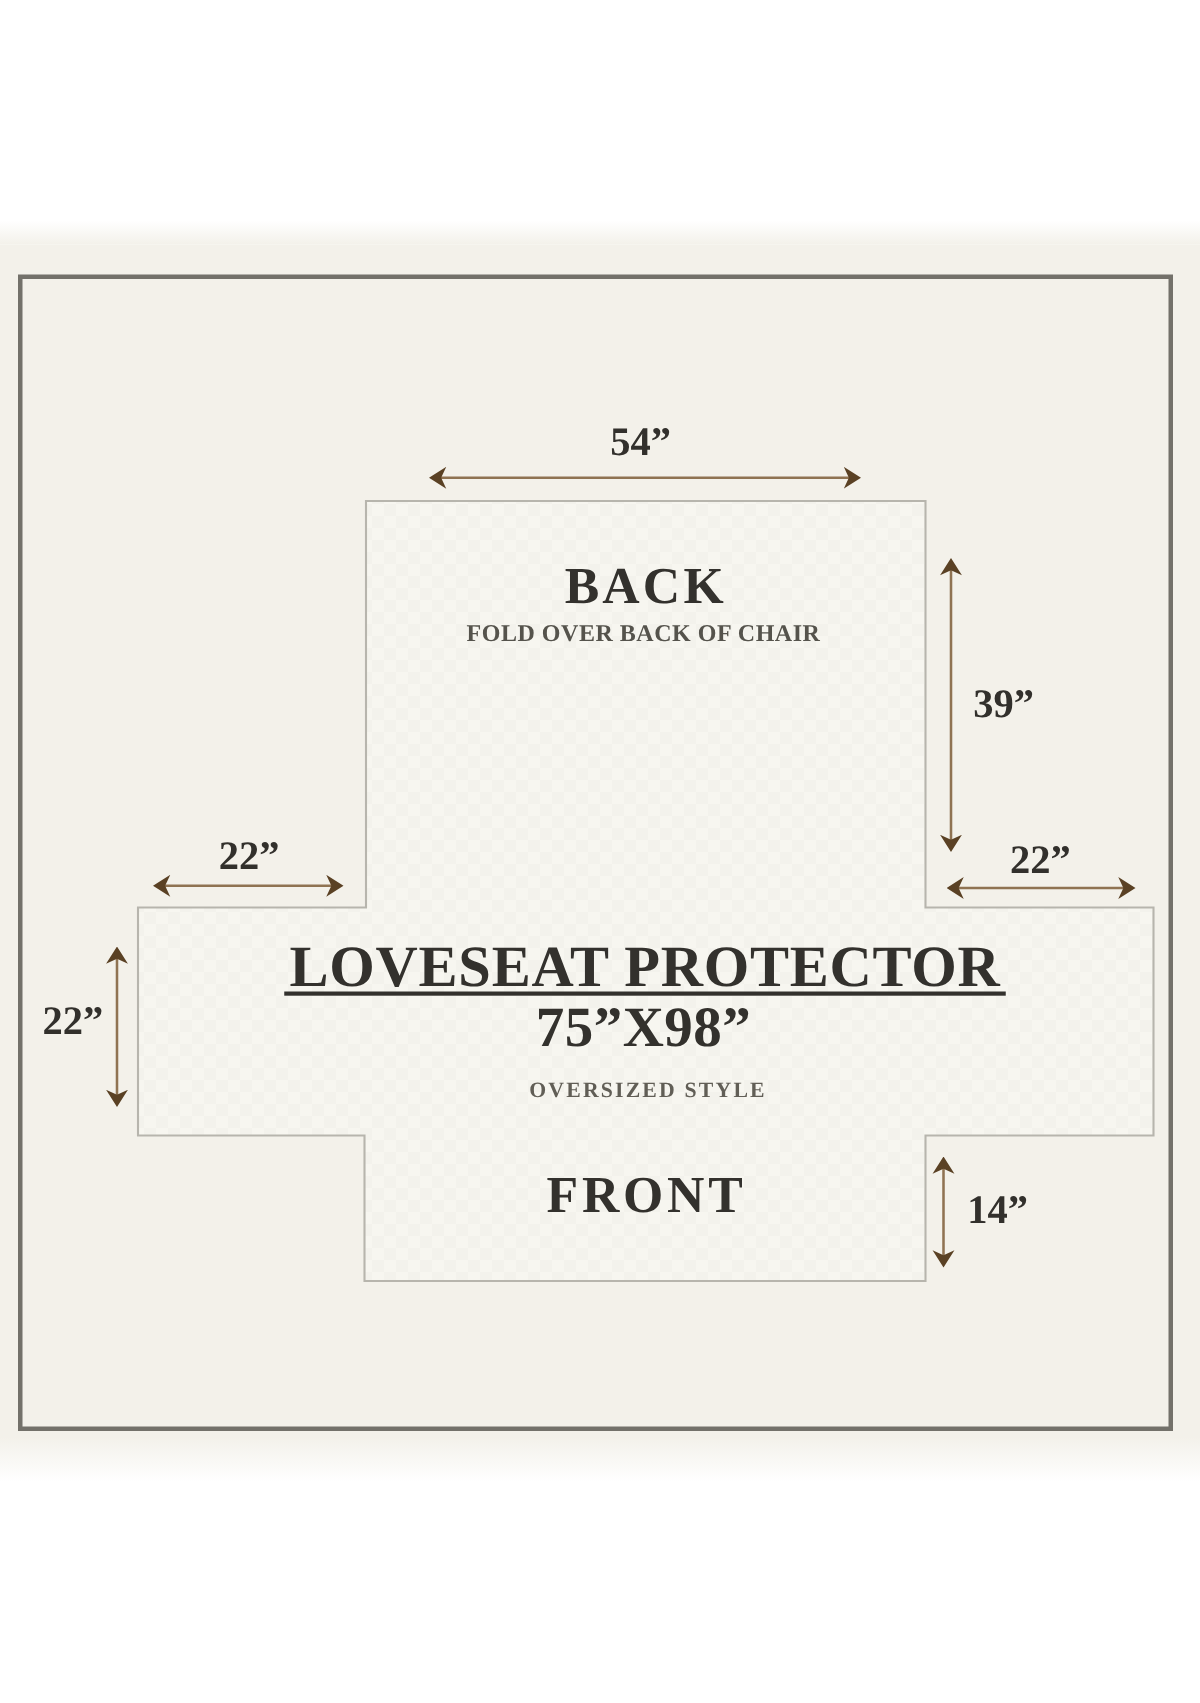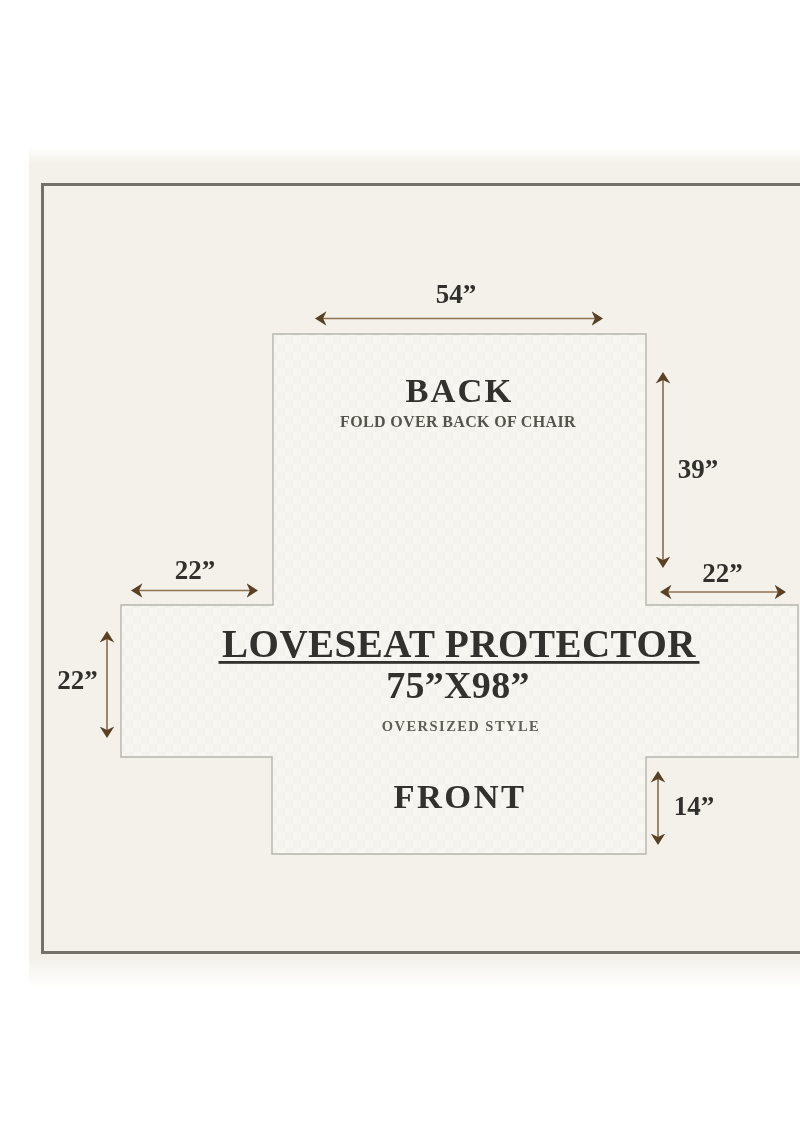--- a/index.html
+++ b/index.html
@@ -1,16 +1,16 @@
 <!DOCTYPE html>
 <html><head>
 <meta charset="utf-8">
 <style>
   html,body{margin:0;padding:0;background:#ffffff;width:800px;height:1135px;overflow:hidden;}
-  .stage{position:relative;width:704px;height:1135px;font-family:"Liberation Serif",serif;margin-left:29px;}
+  .stage{position:relative;width:704px;height:1135px;font-family:"Liberation Serif",serif;}
 </style>
 </head>
 <body>
 <div class="stage">
 <svg width="800" height="1135" viewBox="0 0 800 1135" xmlns="http://www.w3.org/2000/svg">
   <defs>
     <linearGradient id="topfade" x1="0" y1="0" x2="0" y2="1">
       <stop offset="0" stop-color="#ffffff"></stop>
       <stop offset="1" stop-color="#f3f1ea"></stop>
     </linearGradient>

